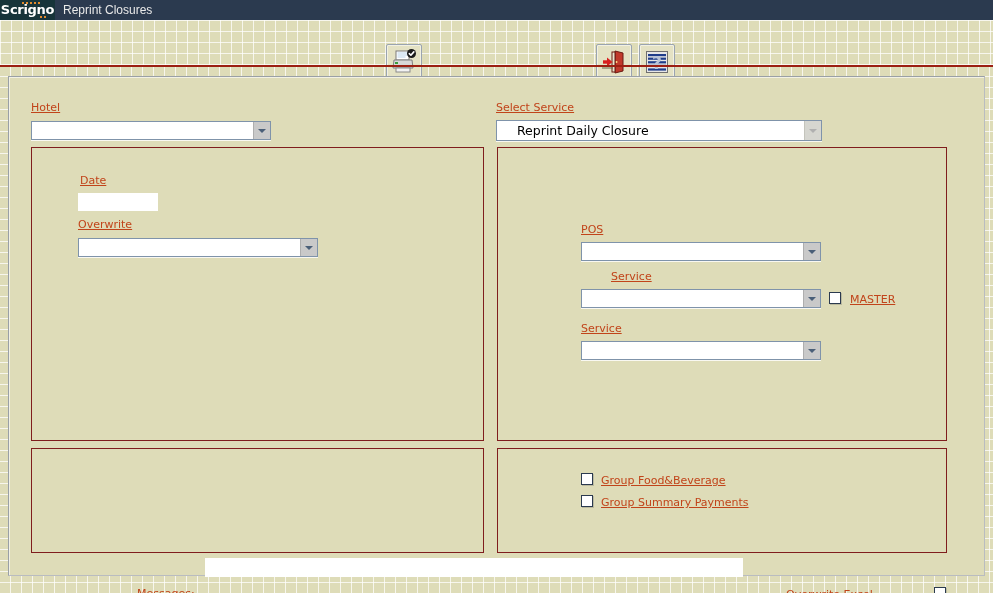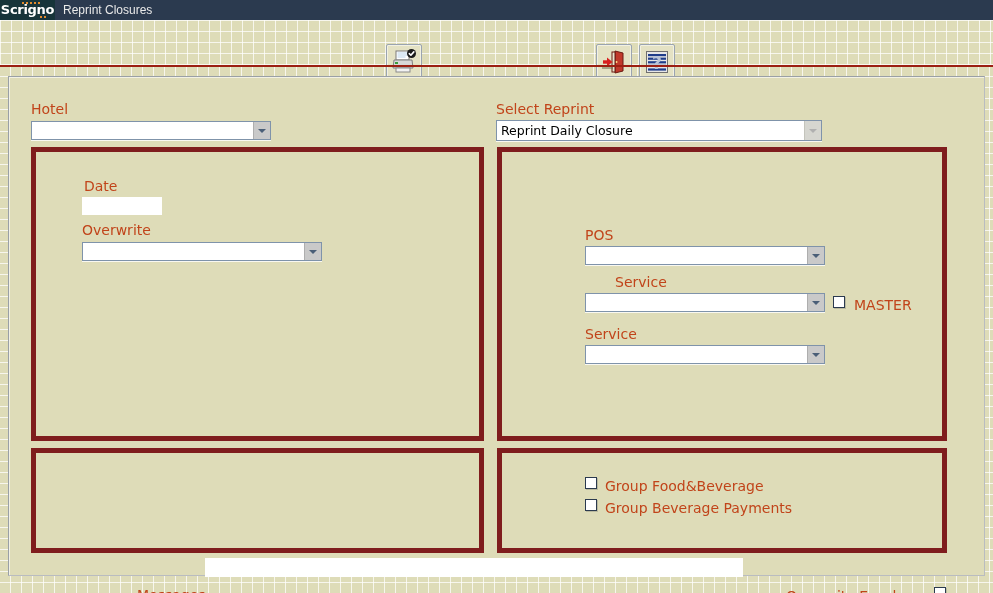--- a/index.html
+++ b/index.html
@@ -91,37 +91,38 @@
     background: #dedcb8;
     border: 1px solid #9aa0a6;
     border-right-color: #b9bcc0;
     border-bottom-color: #b9bcc0;
     box-shadow: 1px 1px 0 rgba(255,255,255,0.6) inset;
   }
 
   .lbl {
     position: absolute;
     color: #c1441a;
-    font-size: 14px;
+    font-size: 11px;
     font-family: "DejaVu Sans", sans-serif;
     white-space: nowrap;
+    text-decoration: underline;
   }
 
   
   .combo {
     position: absolute;
     background: #ffffff;
     border: 1px solid #7f93aa;
     display: flex; align-items: stretch;
     box-shadow: 0 1px 0 rgba(255,255,255,0.8);
   }
   .combo .val {
     flex: 1;
     display: flex; align-items: center;
-    padding-left: 4px;
+    padding-left: 20px;
     font-size: 12.5px;
     color: #000;
     font-family: "DejaVu Sans", sans-serif;
     overflow: hidden; white-space: nowrap;
   }
   .combo .arrow {
     width: 17px;
     background: #c9c9c9;
     border-left: 1px solid #aeaeae;
     display: flex; align-items: center; justify-content: center;
@@ -139,21 +140,21 @@
   
   .txtbox {
     position: absolute;
     background: #ffffff;
     border: none;
   }
 
   
   .group {
     position: absolute;
-    border: 5px solid #7f1d1d;
+    border: 1px solid #7f1d1d;
     background: transparent;
   }
 
   
   .cbox {
     position: absolute;
     width: 12px; height: 12px;
     background: #ffffff;
     border: 1px solid #2b3a4f;
     box-shadow: 1px 1px 0 rgba(120,120,110,0.35);
@@ -232,21 +233,21 @@
 <div id="toolbar-sep"></div>
 
 <div id="main-panel">
 
   <span class="lbl" style="left:22px; top:24px;">Hotel</span>
   <div class="combo" style="left:22px; top:44px; width:240px; height:19px;">
     <span class="val"></span>
     <span class="arrow"></span>
   </div>
 
-  <span class="lbl" style="left:487px; top:24px;">Select Reprint</span>
+  <span class="lbl" style="left:487px; top:24px;">Select Service</span>
   <div class="combo disabled" style="left:487px; top:43px; width:326px; height:21px;">
     <span class="val">Reprint Daily Closure</span>
     <span class="arrow"></span>
   </div>
 
   <div class="group" style="left:22px; top:70px; width:453px; height:294px;">
 
     <span class="lbl" style="left:48px; top:26px;">Date</span>
     <div class="txtbox" style="left:46px; top:45px; width:80px; height:18px;"></div>
 
@@ -280,21 +281,21 @@
     </div>
   </div>
 
   <div class="group" style="left:22px; top:371px; width:453px; height:105px;"></div>
 
   <div class="group" style="left:488px; top:371px; width:450px; height:105px;">
     <div class="cbox" style="left:83px; top:24px;"></div>
     <span class="lbl" style="left:103px; top:25px;text-align:center;">Group Food&amp;Beverage</span>
 
     <div class="cbox" style="left:83px; top:46px;"></div>
-    <span class="lbl" style="left:103px; top:47px;">Group Beverage Payments</span>
+    <span class="lbl" style="left:103px; top:47px;">Group Summary Payments</span>
   </div>
 
   <span class="lbl" style="left:128px; top:510px;">Messages:</span>
   <span class="lbl" style="left:777px; top:511px;">Overwrite Excel</span>
   <div class="cbox" style="left:925px; top:510px;"></div>
 </div>
 
 <div id="msg-input"></div>
 
 </body></html>

